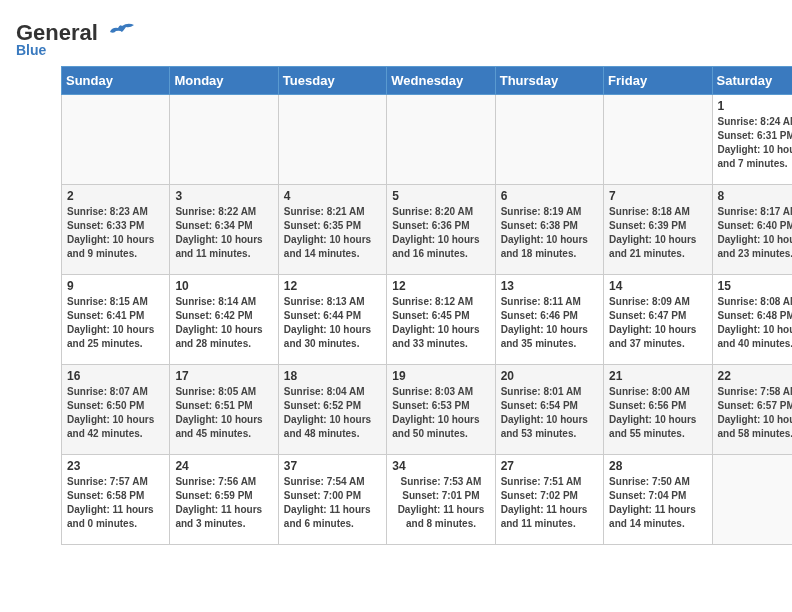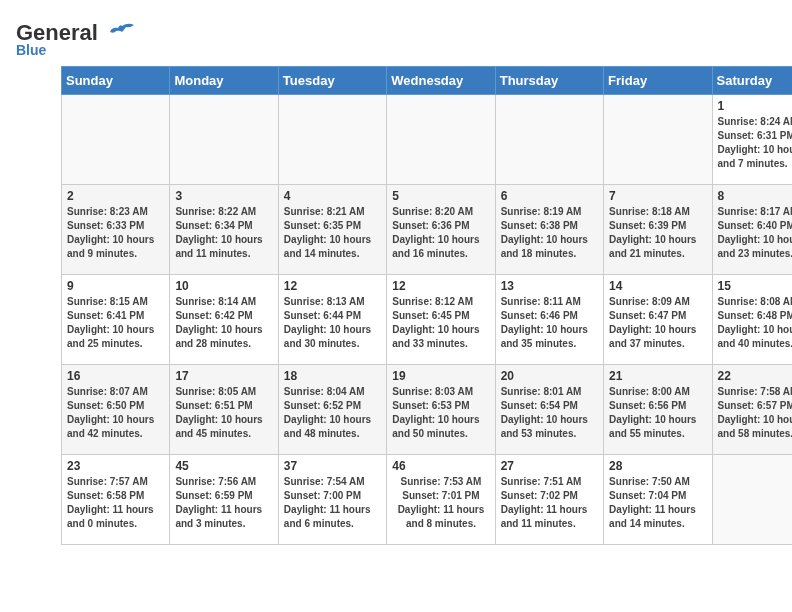--- a/index.html
+++ b/index.html
@@ -260,33 +260,33 @@
         </td>
       </tr>
       <tr>
         <td>
           <span class="day-num">23</span>
           <div class="day-info" style="white-space: pre-line;">Sunrise: 7:57 AM
 Sunset: 6:58 PM
 Daylight: 11 hours and 0 minutes.</div>
         </td>
         <td>
-          <span class="day-num">45</span>
+          <span class="day-num">24</span>
           <div class="day-info" style="white-space: pre-line;">Sunrise: 7:56 AM
 Sunset: 6:59 PM
 Daylight: 11 hours and 3 minutes.</div>
         </td>
         <td>
           <span class="day-num">37</span>
           <div class="day-info" style="white-space: pre-line;">Sunrise: 7:54 AM
 Sunset: 7:00 PM
 Daylight: 11 hours and 6 minutes.</div>
         </td>
         <td>
-          <span class="day-num">46</span>
+          <span class="day-num">34</span>
           <div class="day-info" style="white-space: pre-line; text-align: center;">Sunrise: 7:53 AM
 Sunset: 7:01 PM
 Daylight: 11 hours and 8 minutes.</div>
         </td>
         <td>
           <span class="day-num">27</span>
           <div class="day-info" style="white-space: pre-line;">Sunrise: 7:51 AM
 Sunset: 7:02 PM
 Daylight: 11 hours and 11 minutes.</div>
         </td>

